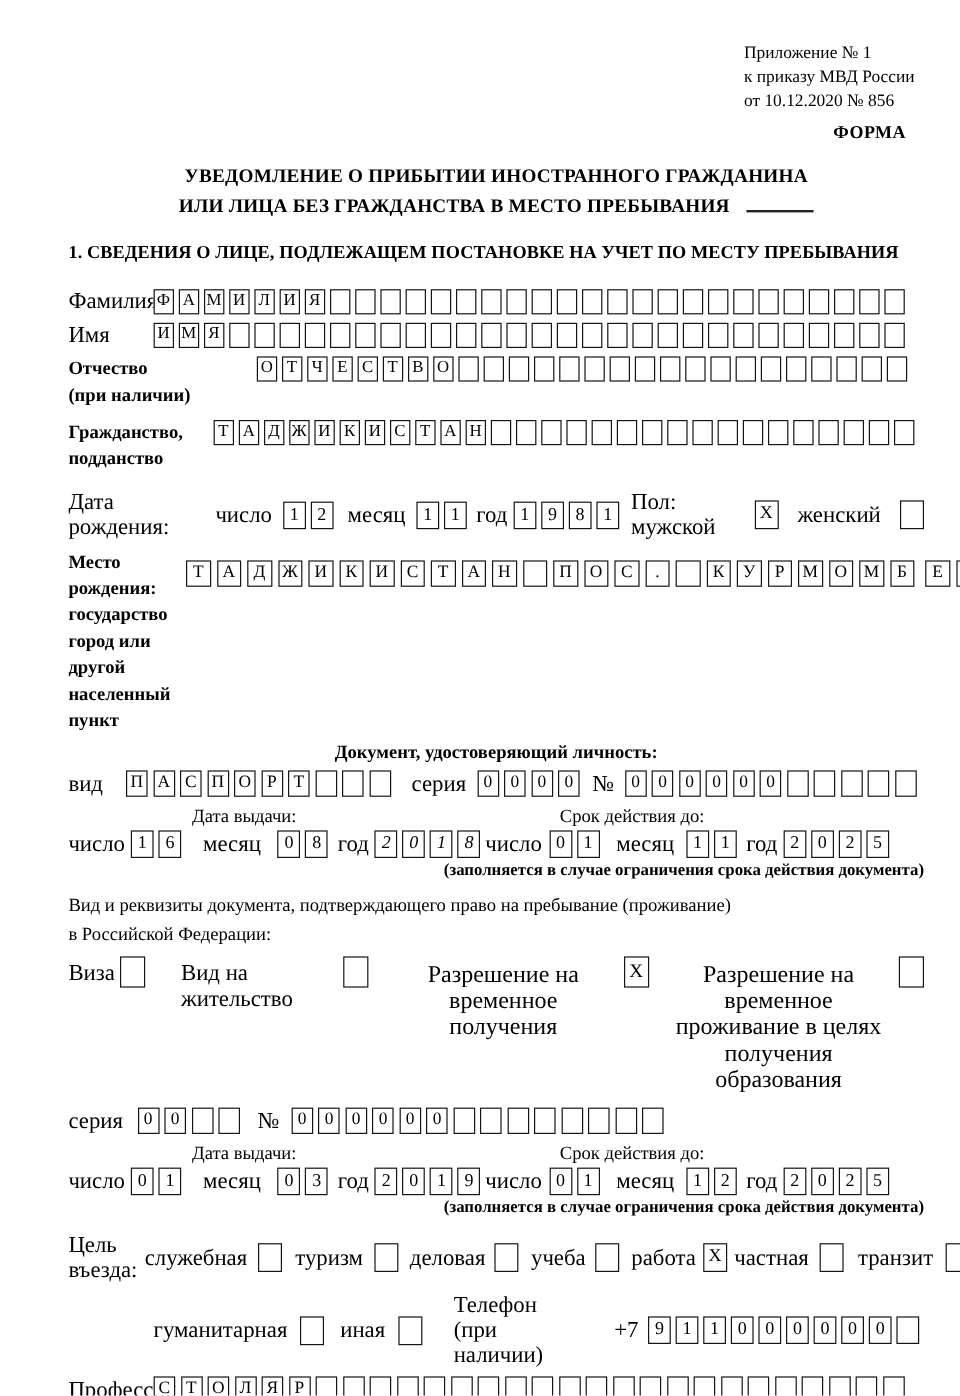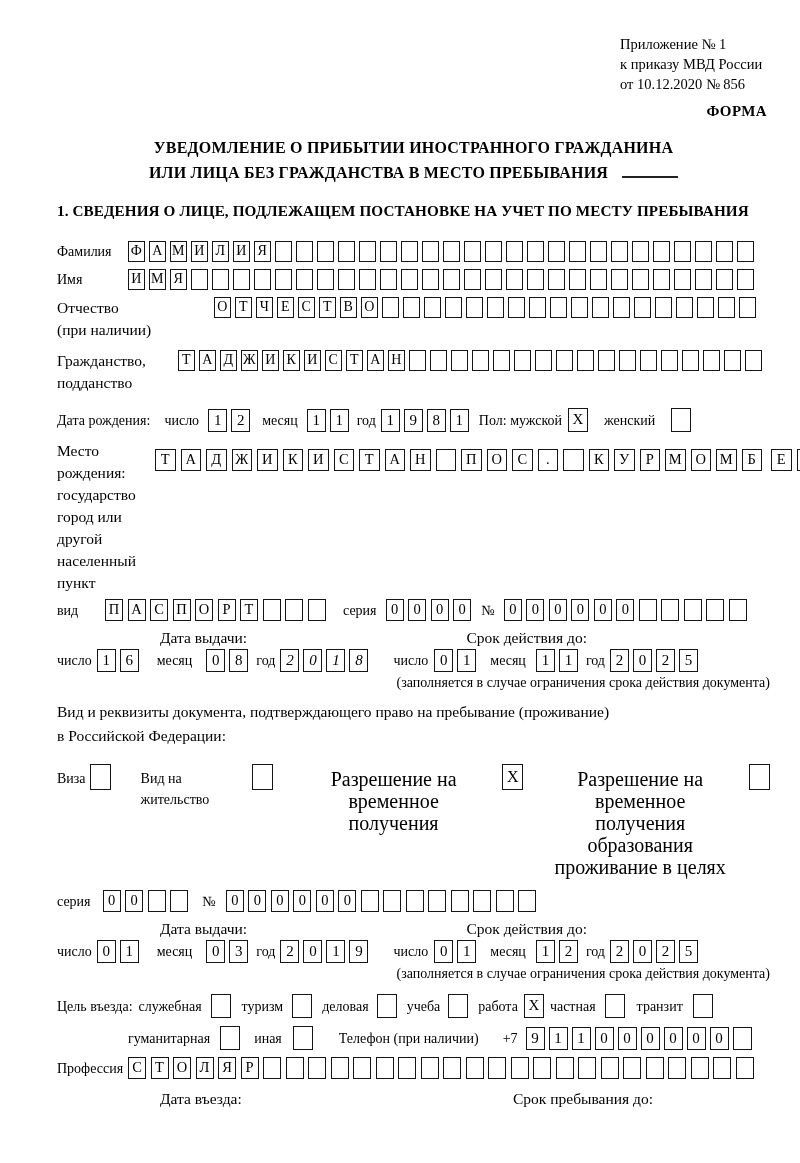--- a/index.html
+++ b/index.html
@@ -8,48 +8,48 @@
     height: 1163px;
     position: relative;
     font-family: "Liberation Serif", "DejaVu Serif", serif;
     color: #000;
     overflow: hidden;
   }
   .page { position: absolute; inset: 0; padding: 34px 30px 0 57px; }
 
   .annex { margin-left: 563px; font-size: 14.5px; line-height: 20px; }
   .annex .amend { margin-top: 5px; }
-  .forma { text-align: right; font-weight: bold; font-size: 15px; margin: 9px 3px 0 0; letter-spacing: .4px; }
+  .forma { text-align: right; font-weight: bold; font-size: 15px; margin: 9px 15px 0 0; letter-spacing: .4px; }
 
   .title { text-align: center; font-weight: bold; font-size: 16px; line-height: 25px; margin-top: 15px; letter-spacing: .2px; }
   .blankline { display: inline-block; width: 56px; border-bottom: 2.2px solid #222; margin-left: 14px; vertical-align: baseline; }
 
   .sec-h { font-weight: bold; font-size: 15.2px; margin-top: 17px; letter-spacing: .1px; }
 
-  .lbl { font-size: 14px; line-height: 21px; }
-  .lblcol div { font-size: 15.5px; line-height: 22px; }
+  .lbl { font-size: 19px; line-height: 21px; }
+  .lblcol div { font-size: 15.5px; line-height: 22px; font-weight: bold; }
 
   .row { display: flex; align-items: flex-start; }
   .rowc { display: flex; align-items: center; }
 
   .boxes { display: inline-block; white-space: nowrap; line-height: 0; font-weight: normal; }
   .cb {
     display: inline-block; width: 16.5px; height: 21px;
     border: 1.6px solid #151515; margin-right: 4.5px;
     text-align: center; font-size: 14px; line-height: 18px;
     vertical-align: top; background: #fff;
   }
   .wide  .cb { width: 20.5px; height: 22px; margin-right: 5px; font-size: 14.5px; line-height: 19px; }
   .med   .cb { width: 18px;   height: 22px; margin-right: 4.5px; font-size: 14.5px; line-height: 19px; }
   .date  .cb { width: 19px;   height: 23px; margin-right: 4px; font-size: 15px; line-height: 20px; }
   .chk   .cb { width: 21px;   height: 26px; margin-right: 0; font-size: 16px; line-height: 23px; }
   .chksm .cb { width: 20px;   height: 24px; margin-right: 0; font-size: 15px; line-height: 21px; }
 
   .hdr2 { display: flex; font-size: 15.5px; }
-  .note { font-size: 14px; text-align: right; }
+  .note { font-size: 14px; text-align: right; font-weight: bold; }
   .cnote { font-size: 14.5px; }
   .dochead { text-align: center; font-weight: bold; font-size: 15.5px; }
   .ctr { text-align: center; font-size: 20px; line-height: 22px; }
 </style>
 </head>
 <body>
 
 <div class="page">
 
   <div class="annex">
@@ -115,20 +115,21 @@
       <div>город или другой</div>
       <div>населенный пункт</div>
     </span>
     <span style="flex:none;">
       <div class="boxes wide"><span class="cb">Т</span><span class="cb">А</span><span class="cb">Д</span><span class="cb">Ж</span><span class="cb">И</span><span class="cb">К</span><span class="cb">И</span><span class="cb">С</span><span class="cb">Т</span><span class="cb">А</span><span class="cb">Н</span><span class="cb"></span><span class="cb">П</span><span class="cb">О</span><span class="cb">С</span><span class="cb">.</span><span class="cb"></span><span class="cb">К</span><span class="cb">У</span><span class="cb">Р</span><span class="cb">М</span><span class="cb">О</span><span class="cb">М</span><span class="cb">Б</span></div>
       <div class="boxes wide" style="margin-top:9px;"><span class="cb">Е</span><span class="cb">З</span></div>
       
     </span>
   </div>
 
+  <div class="dochead" style="margin-top:7px;">Документ, удостоверяющий личность:</div>
 
   <div class="rowc" style="margin-top:5px;">
     <span class="lbl" style="width:48px;">вид</span>
     <span class="boxes med"><span class="cb">П</span><span class="cb">А</span><span class="cb">С</span><span class="cb">П</span><span class="cb">О</span><span class="cb">Р</span><span class="cb">Т</span><span class="cb"></span><span class="cb"></span><span class="cb"></span></span>
     <span class="lbl" style="margin-left:13px; margin-right:9px;">серия</span>
     <span class="boxes med"><span class="cb">0</span><span class="cb">0</span><span class="cb">0</span><span class="cb">0</span></span>
     <span class="lbl" style="margin-left:6px; margin-right:9px;">№</span>
     <span class="boxes med"><span class="cb">0</span><span class="cb">0</span><span class="cb">0</span><span class="cb">0</span><span class="cb">0</span><span class="cb">0</span><span class="cb"></span><span class="cb"></span><span class="cb"></span><span class="cb"></span><span class="cb"></span></span>
   </div>
 
@@ -150,34 +151,34 @@
     <span class="lbl" style="margin-left:4px;">год</span>
     <span class="boxes date" style="margin-left:5px; margin-right:68px;"><span class="cb">2</span><span class="cb">0</span><span class="cb">2</span><span class="cb">5</span></span>
   </div>
   <div class="note" style="margin-top:3px;">(заполняется в случае ограничения срока действия документа)</div>
 
   <div class="cnote" style="margin-top:9px; font-size:15.5px; line-height:24px;">
     <div>Вид и реквизиты документа, подтверждающего право на пребывание (проживание)</div>
     <div>в Российской Федерации:</div>
   </div>
 
-  <div class="row" style="margin-top:16px;">
+  <div class="row" style="margin-top:6px;">
     <span class="lbl" style="margin-top:4px;">Виза</span>
     <span class="boxes chk" style="margin-left:4px;"><span class="cb"></span></span>
     <span class="lbl" style="margin-left:30px; margin-top:4px;">Вид на жительство</span>
     <span class="boxes chk" style="margin-left:10px;"><span class="cb"></span></span>
     <span class="ctr" style="margin-left:22px; margin-top:4px;">
       <div>Разрешение на временное</div>
       <div>получения</div>
     </span>
     <span class="boxes chk" style="margin-left:10px;"><span class="cb">X</span></span>
     <span class="ctr" style="margin-left:18px; margin-top:4px;">
       <div>Разрешение на временное</div>
+      <div>проживание в целях</div>
       <div>получения образования</div>
-      <div>проживание в целях</div>
     </span>
     <span class="boxes chk" style="margin-left:10px;"><span class="cb"></span></span>
   </div>
 
   <div class="rowc" style="margin-top:12px;">
     <span class="lbl">серия</span>
     <span class="boxes med" style="margin-left:12px;"><span class="cb">0</span><span class="cb">0</span><span class="cb"></span><span class="cb"></span></span>
     <span class="lbl" style="margin-left:10px; margin-right:10px;">№</span>
     <span class="boxes med"><span class="cb">0</span><span class="cb">0</span><span class="cb">0</span><span class="cb">0</span><span class="cb">0</span><span class="cb">0</span><span class="cb"></span><span class="cb"></span><span class="cb"></span><span class="cb"></span><span class="cb"></span><span class="cb"></span><span class="cb"></span><span class="cb"></span></span>
   </div>

